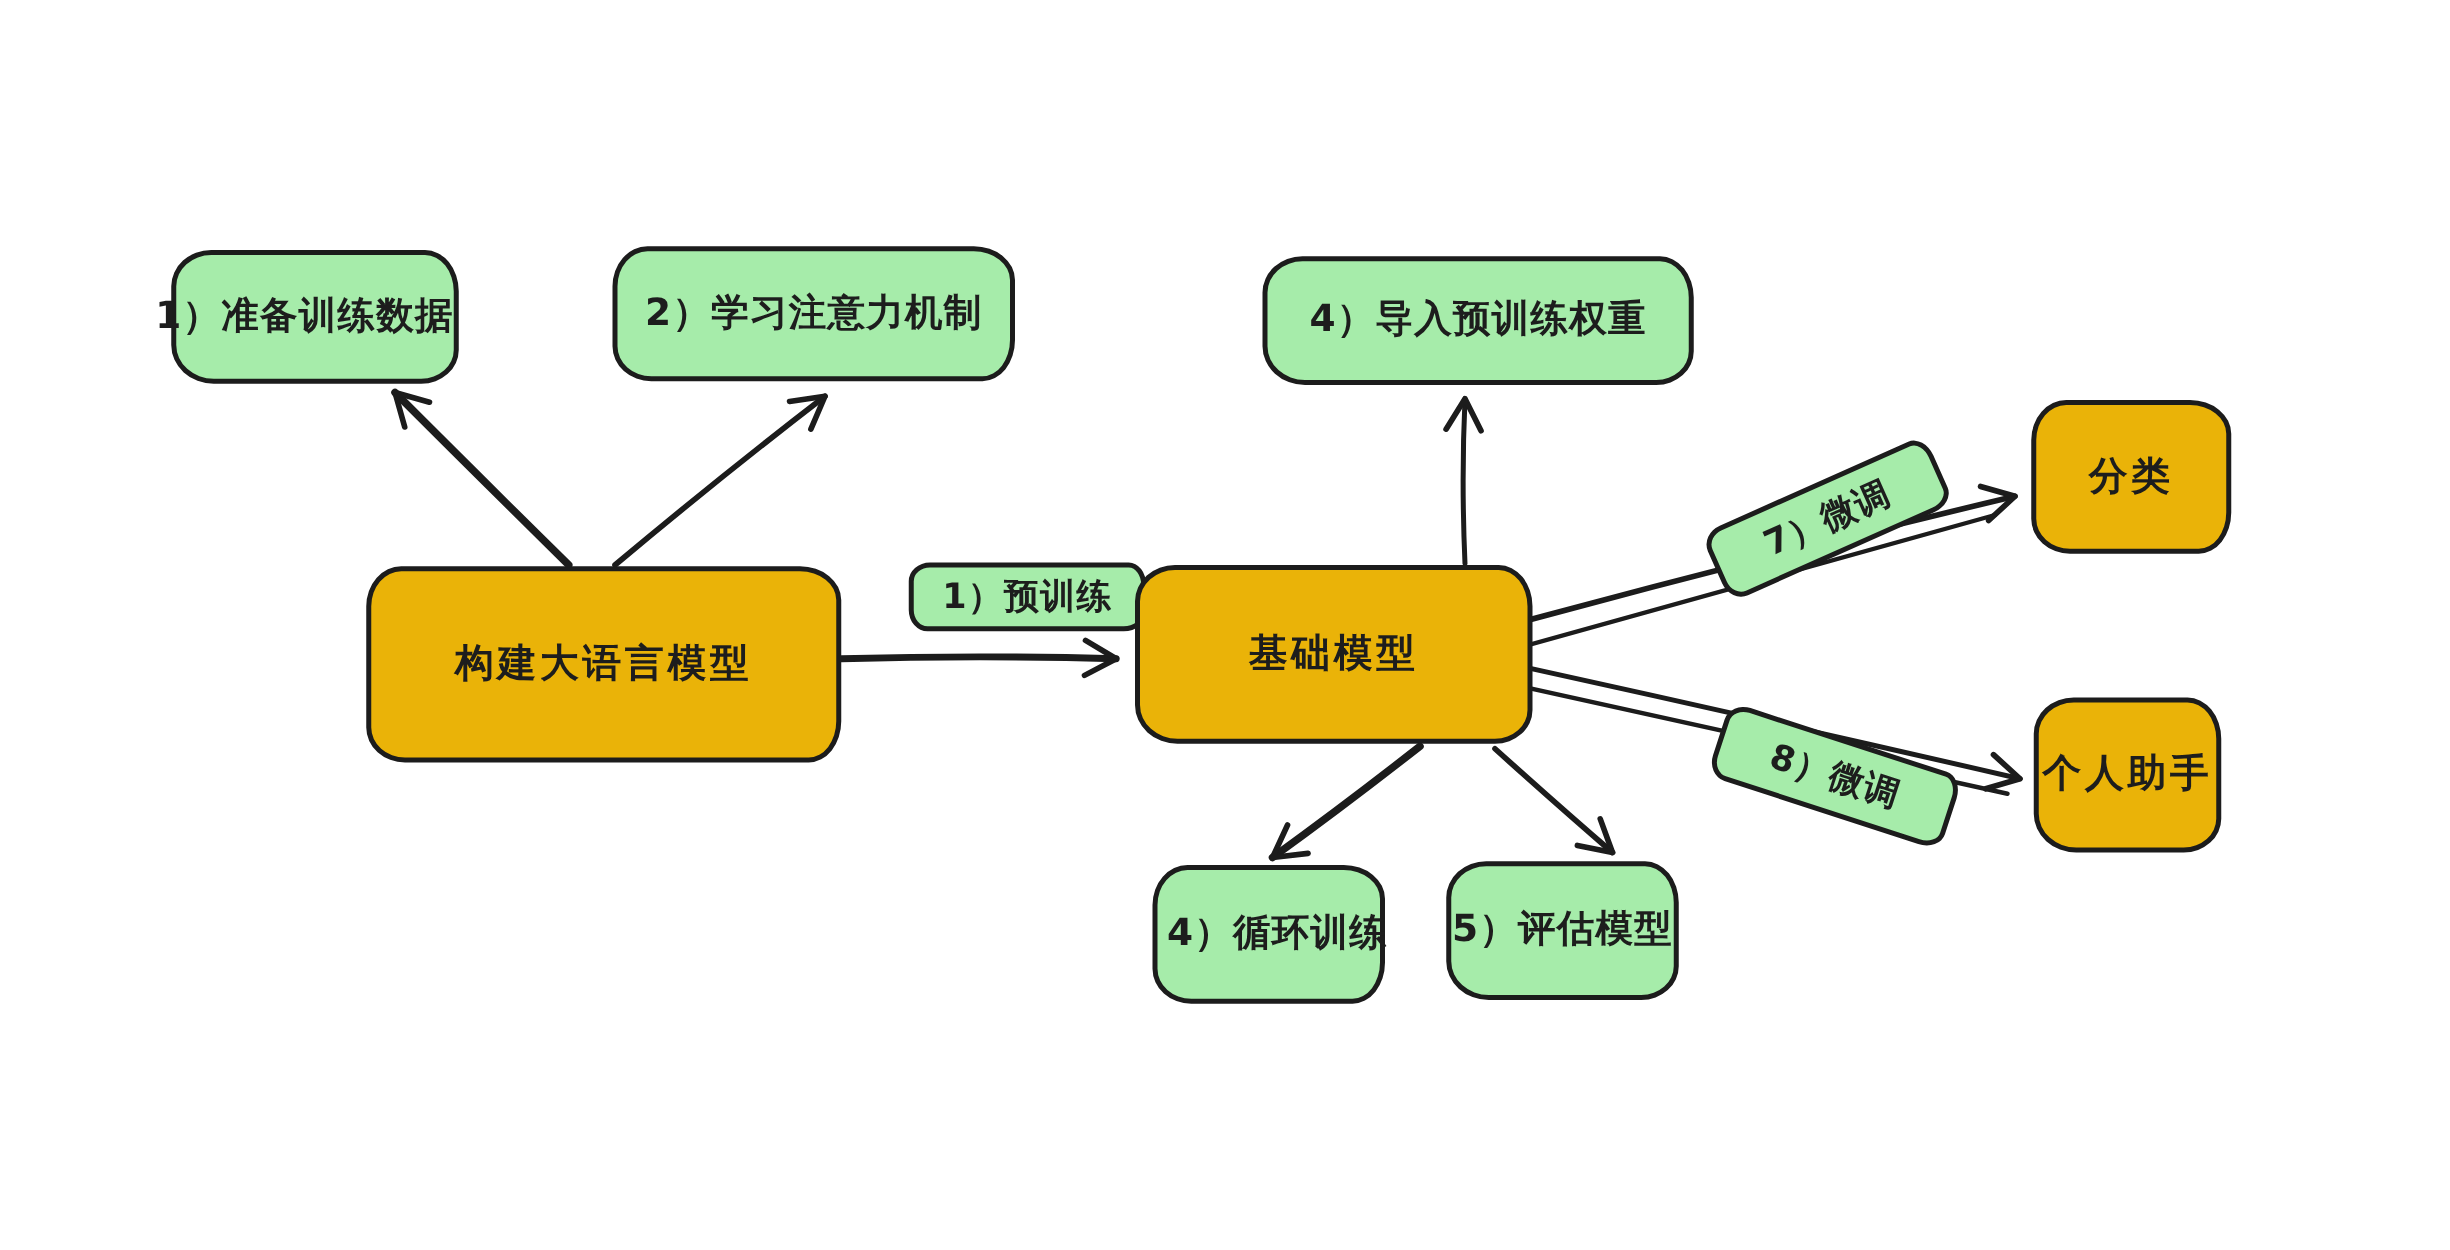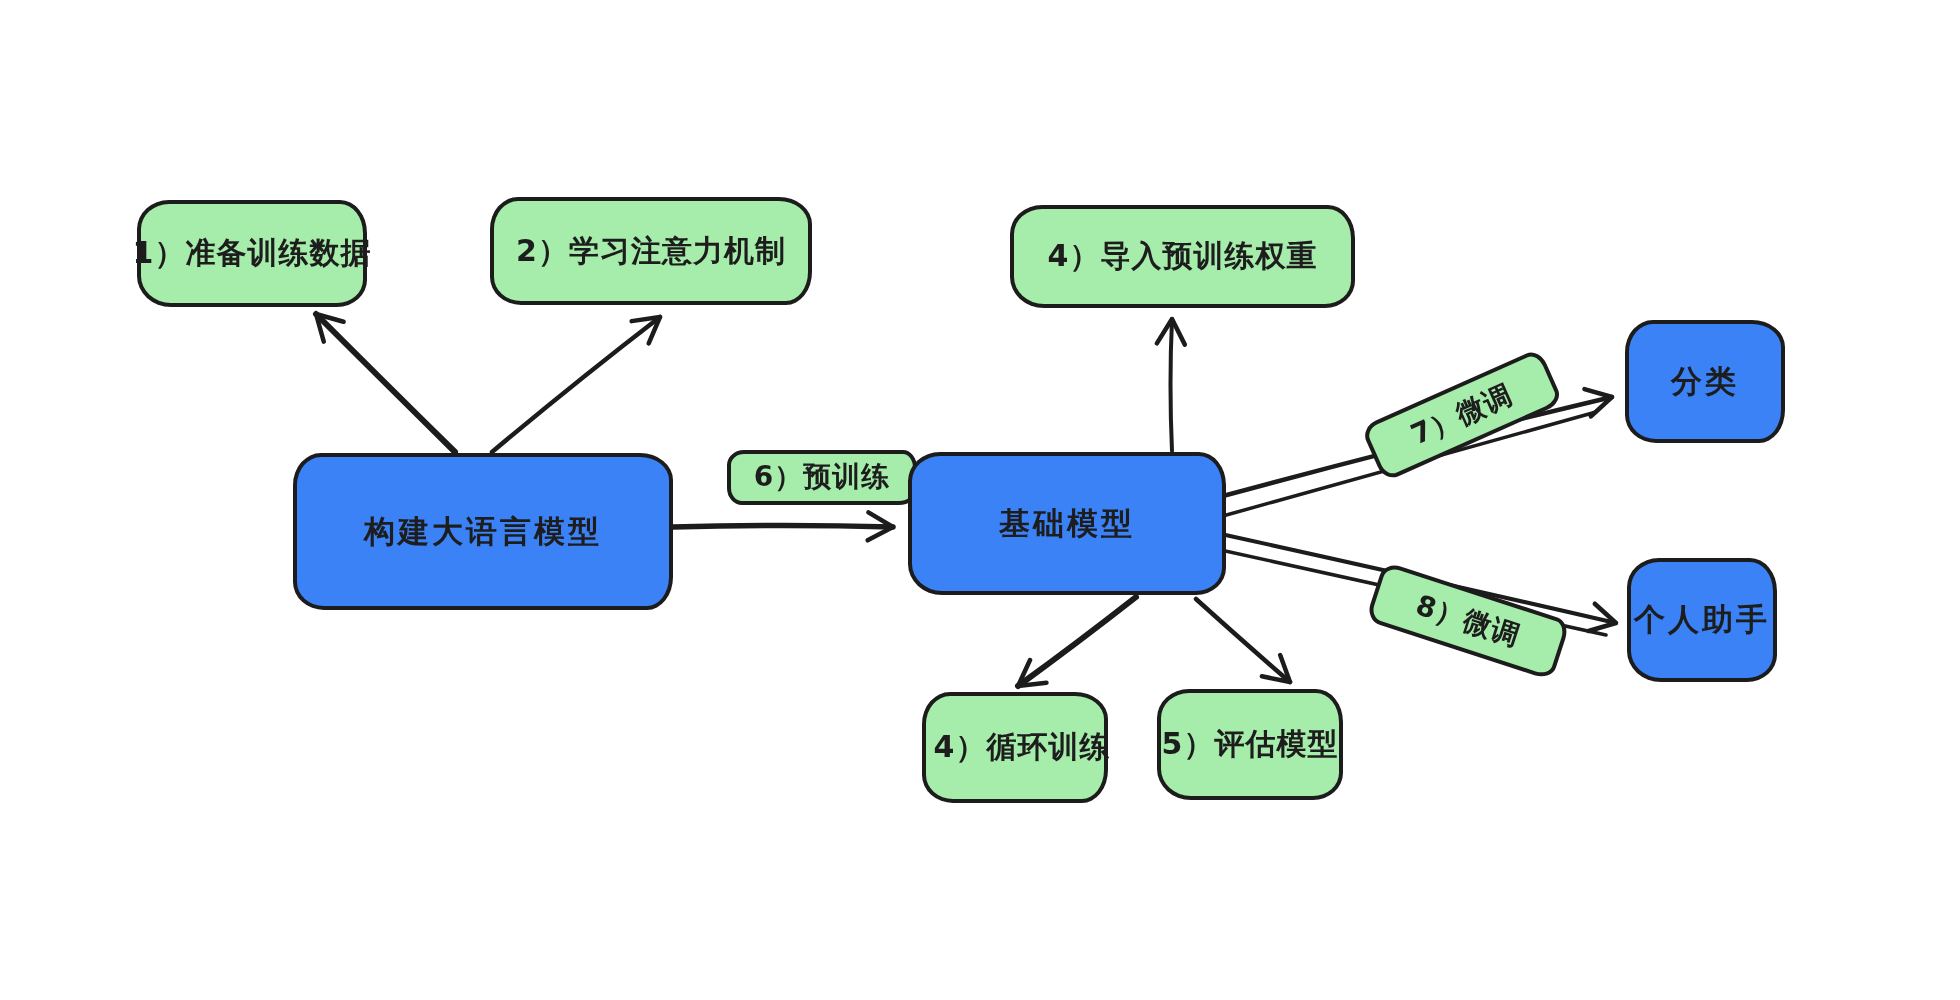--- a/index.html
+++ b/index.html
@@ -7,29 +7,29 @@
     position:relative;width:1960px;height:1000px;background:#ffffff;overflow:hidden;
     font-family:"DejaVu Sans","Liberation Sans",sans-serif;color:#1d1d1d;
   }
   .arrows{position:absolute;left:0;top:0;width:1960px;height:1000px;}
   .node{
     position:absolute;display:flex;align-items:center;justify-content:center;
     border:4px solid #1c1c1c;box-sizing:border-box;text-align:center;
     font-weight:600;line-height:1.15;white-space:nowrap;
   }
   .green{background:#a6ecaa;}
-  .blue{background:#3b82f6;}
+  .blue{background:#eab308;}
   .r-big{border-radius:32px 27px 30px 34px / 29px 33px 27px 31px;}
   .r-big2{border-radius:28px 33px 26px 31px / 32px 27px 33px 28px;}
   .r-small{border-radius:17px 14px 18px 15px / 15px 18px 14px 17px;}
   .t-big{font-size:31px;letter-spacing:3px;}
   .t-med{font-size:30px;letter-spacing:1px;}
   .t-small{font-size:28px;letter-spacing:1px;}
 
-  .n-step1{left:137px;top:200px;width:230px;height:107px;}
+  .n-step1{left:137px;top:200px;width:230px;height:107px;justify-content:flex-end;}
   .n-step2{left:490px;top:197px;width:322px;height:108px;text-align:center;}
   .n-weights{left:1010px;top:205px;width:345px;height:103px;}
   .n-build{left:293px;top:453px;width:380px;height:157px;}
   .n-pretrain{left:727px;top:450px;width:190px;height:55px;}
   .n-base{left:908px;top:452px;width:318px;height:143px;}
   .n-classify{left:1625px;top:320px;width:160px;height:123px;}
   .n-assistant{left:1627px;top:558px;width:150px;height:124px;}
   .n-loop{left:922px;top:692px;width:186px;height:111px;padding-left:14px;}
   .n-eval{left:1157px;top:689px;width:186px;height:111px;}
   .n-ft7{left:1364px;top:385px;width:196px;height:60px;transform:rotate(-24deg);}
@@ -68,21 +68,21 @@
 
   <div class="node green r-big t-med n-weights">
     <span>4）导入预训练权重</span>
   </div>
 
   <div class="node blue r-big2 t-big n-build">
     <span>构建大语言模型</span>
   </div>
 
   <div class="node green r-small t-small n-pretrain">
-    <span>6）预训练</span>
+    <span>1）预训练</span>
   </div>
 
   <div class="node blue r-big t-big n-base">
     <span>基础模型</span>
   </div>
 
   <div class="node green r-small t-small n-ft7">
     <span>7）微调</span>
   </div>
 

